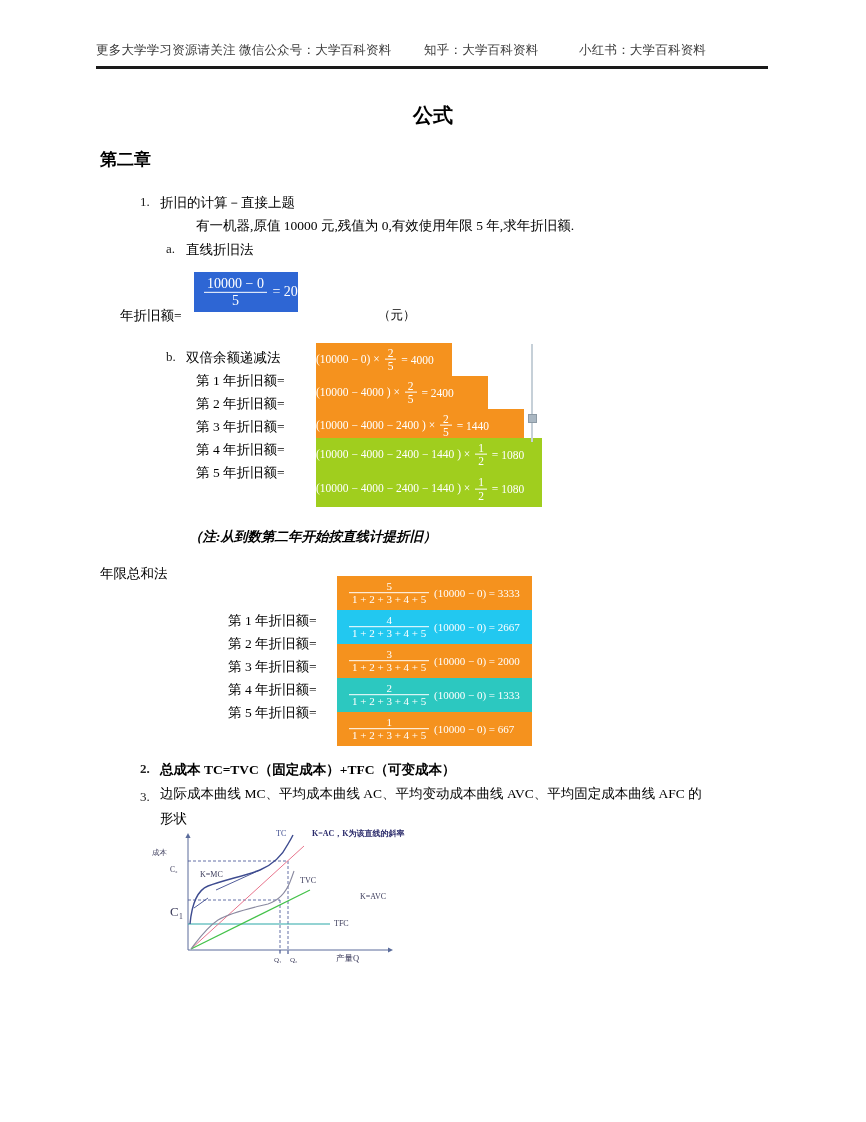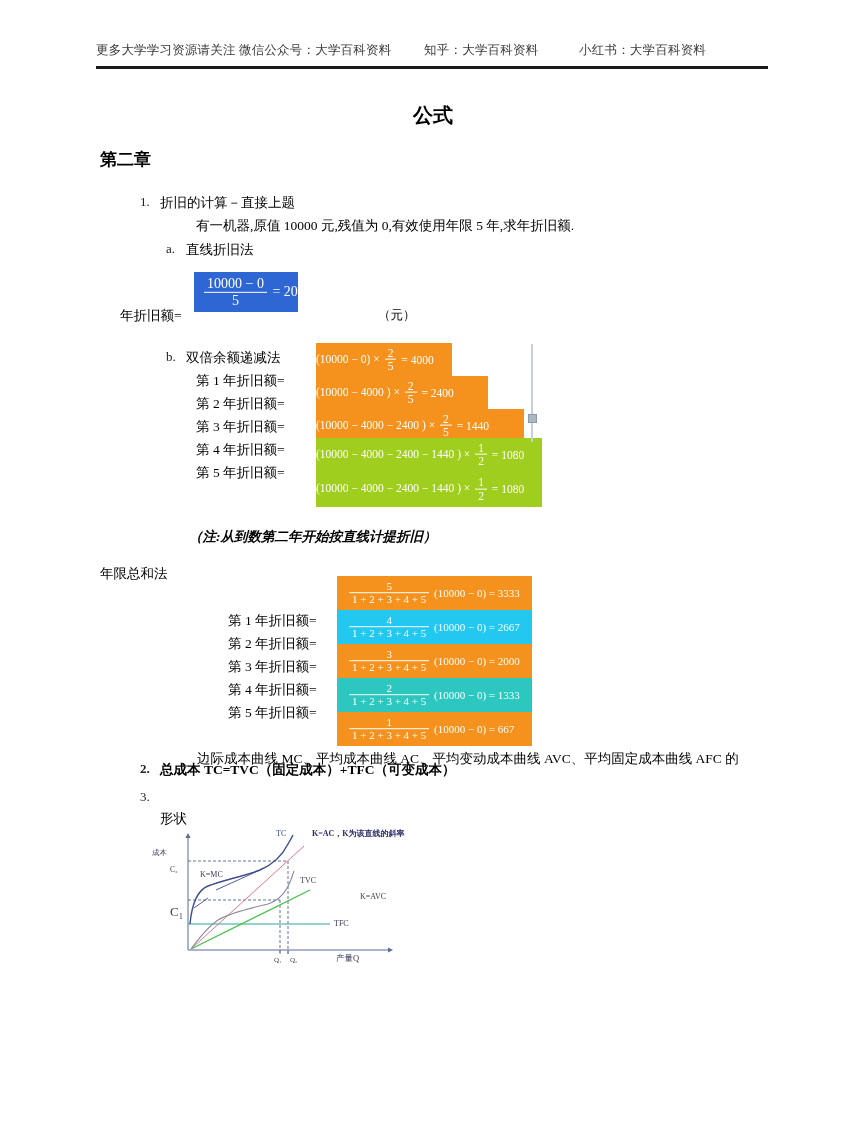--- a/index.html
+++ b/index.html
@@ -217,21 +217,21 @@
         </span>
         <span class="mid">(10000 − 0) = 667</span>
       </div>
     </div>
   </div>
 
   <div class="num bold" style="left:140px;top:761px;">2.</div>
   <div class="t bold" style="left:160px;top:760px;">总成本 TC=TVC（固定成本）+TFC（可变成本）</div>
 
   <div class="num" style="left:140px;top:789px;">3.</div>
-  <div class="t" style="left:160px;top:749px;margin-left:37px;">边际成本曲线 MC、平均成本曲线 AC、平均变动成本曲线 AVC、平均固定成本曲线 AFC 的</div>
+  <div class="t" style="left:160px;top:784px;">边际成本曲线 MC、平均成本曲线 AC、平均变动成本曲线 AVC、平均固定成本曲线 AFC 的</div>
   <div class="t" style="left:160px;top:809px;">形状</div>
 
   <div class="chart" style="left:152px;top:828px;">
     <svg width="260" height="140" viewBox="0 0 260 140">
 
       <line x1="36" y1="8" x2="36" y2="122" stroke="#5a6b9a" stroke-width="1"></line>
       <line x1="36" y1="122" x2="238" y2="122" stroke="#5a6b9a" stroke-width="1"></line>
       <polygon points="36,5 33.4,10 38.6,10" fill="#5a6b9a"></polygon>
       <polygon points="241,122 236,119.4 236,124.6" fill="#5a6b9a"></polygon>
 

